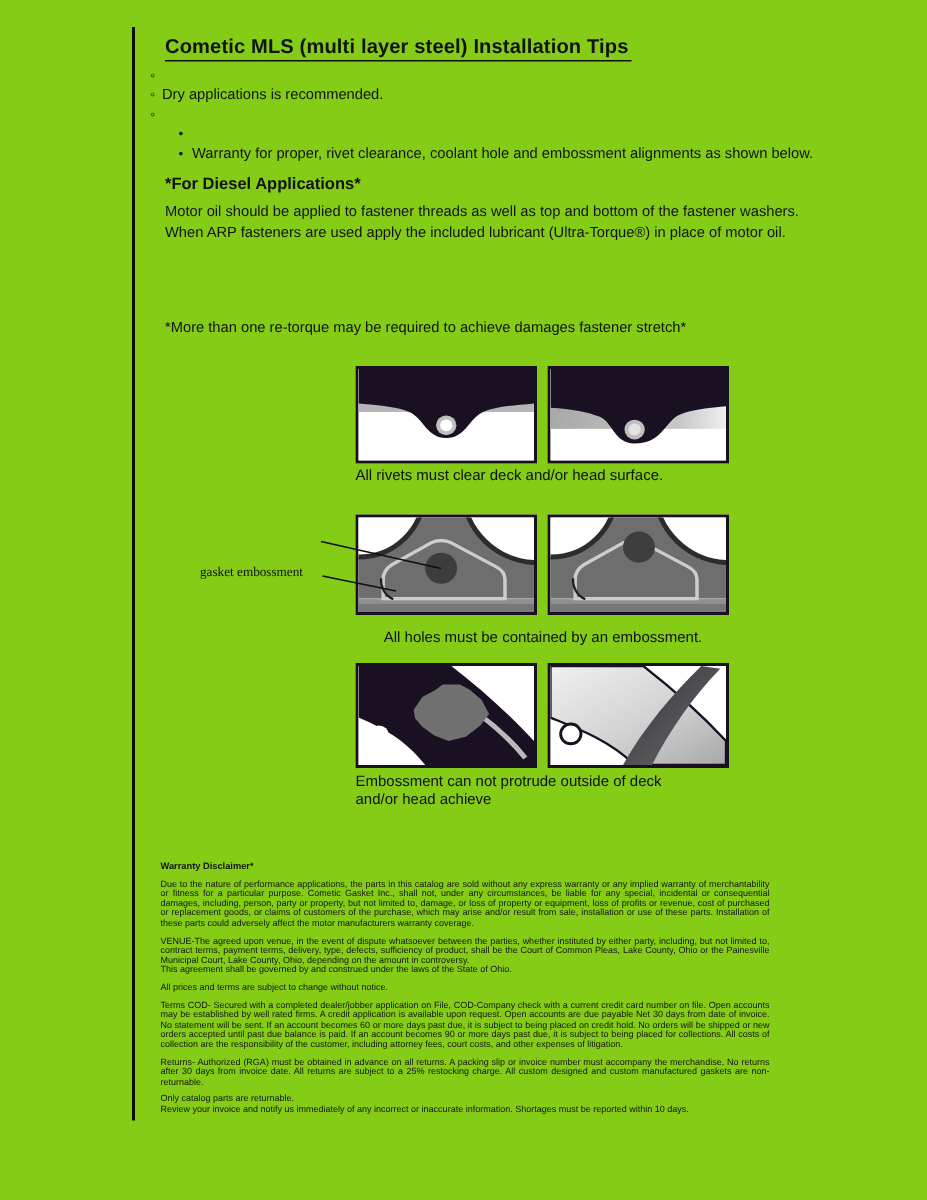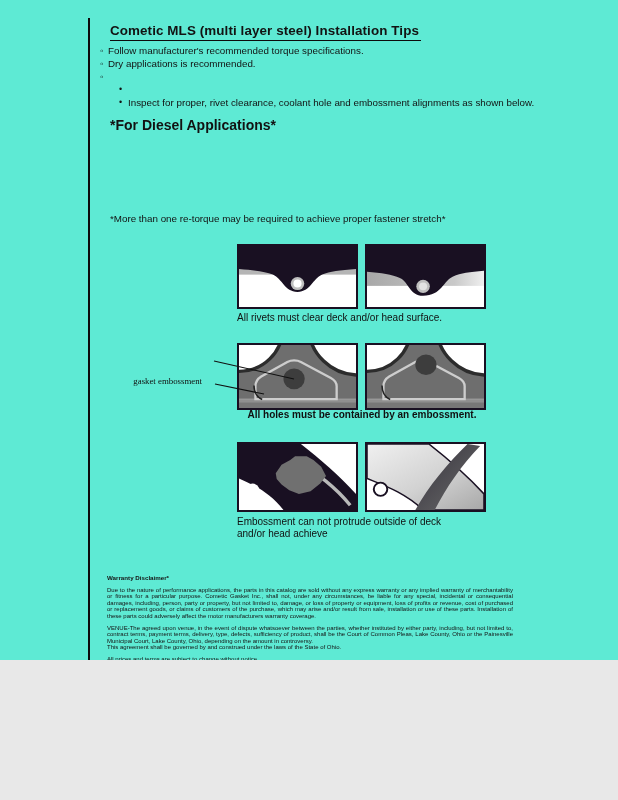--- a/index.html
+++ b/index.html
@@ -1,32 +1,32 @@
 <!DOCTYPE html>
 <html><head>
 <meta charset="utf-8">
 <style>
   html,body{margin:0;padding:0;background:#e8e8e8;}
-  .page{position:relative;width:618px;height:660px;background:#5eead4;overflow:hidden;
+  .page{position:relative;width:618px;height:800px;background:#84cc16;overflow:hidden;
         font-family:"Liberation Sans","DejaVu Sans",sans-serif;color:#121212;}
   .abs{position:absolute;}
   .preline{white-space:pre-line;}
 
   .vrule{left:88px;top:18px;width:1.6px;height:729px;background:#0c0c0c;}
 
   .title{left:110px;top:23px;font-size:13.4px;font-weight:bold;letter-spacing:.1px;
          border-bottom:1.8px solid #0c0c0c;padding:0 2px 1.5px 0;}
 
   .tips{left:100px;top:44px;width:470px;font-size:9.8px;line-height:13px;}
   .tip{display:flex;}
   .tip .mk{width:8px;flex:0 0 8px;text-align:left;}
   .tip.sub{margin-left:19px;}
   .tip.sub .mk{width:9px;flex:0 0 9px;font-size:9px;}
 
-  .h2{left:110px;top:117px;font-size:14px;font-weight:bold;}
+  .h2{left:110px;top:117px;font-size:11px;font-weight:bold;}
   .body-par{left:110px;width:440px;font-size:9.8px;line-height:13.6px;}
 
   .rw-label{width:121px;text-align:center;font-size:12.4px;color:#1c1c1c;letter-spacing:.3px;margin-top:44px;}
   .diag-box{width:121px;border:2px solid #191022;background:#fff;box-sizing:border-box;}
   .diag-box svg{display:block;width:100%;height:100%;}
   .caption{font-size:10px;line-height:11.5px;color:#101010;}
 
   .ann{width:105px;text-align:right;font-size:8.8px;line-height:9.6px;color:#101010;}
   .ptr{pointer-events:none;z-index:5;}
 
@@ -42,40 +42,41 @@
 
 <div class="page">
 
   <div class="abs vrule"></div>
 
   <div class="abs title">Cometic MLS (multi layer steel) Installation Tips</div>
 
   <div class="abs tips">
     <div class="tip">
       <span class="mk">◦</span>
-      <span>Follow manufacturer's recommended torque specifications.</span>
     </div>
     <div class="tip">
       <span class="mk">◦</span>
       <span>Dry applications is recommended.</span>
     </div>
     <div class="tip">
       <span class="mk">◦</span>
     </div>
     <div class="tip sub">
       <span class="mk">•</span>
     </div>
     <div class="tip sub">
       <span class="mk">•</span>
-      <span>Inspect for proper, rivet clearance, coolant hole and embossment alignments as shown below.</span>
+      <span>Warranty for proper, rivet clearance, coolant hole and embossment alignments as shown below.</span>
     </div>
   </div>
 
   <div class="abs h2">*For Diesel Applications*</div>
-  <div class="abs body-par" style="top:212px;">*More than one re-torque may be required to achieve proper fastener stretch*</div>
+  <div class="abs body-par preline" style="top:135px;">Motor oil should be applied to fastener threads as well as top and bottom of the fastener washers.
+When ARP fasteners are used apply the included lubricant (Ultra-Torque®) in place of motor oil.</div>
+  <div class="abs body-par" style="top:212px;">*More than one re-torque may be required to achieve damages fastener stretch*</div>
 
   <div class="abs rw-label" style="left:237px;top:230px;">RIGHT</div>
   <div class="abs rw-label" style="left:365px;top:230px;">WRONG</div>
 
   <div class="abs diag-box" style="left:237px;top:244px;height:65px;">
     <svg viewBox="0 0 121 65" preserveAspectRatio="none">
       <rect width="121" height="65" fill="#ffffff"></rect>
       <rect y="24" width="121" height="6.5" fill="#b5b5b5"></rect>
       <path d="M0,0 H121 V24.5 C104,26 94,27 86,30.5 C76,35 74,49 60.5,49 C47,49 45,35 35,30.5 C27,27 17,26 0,24.5 Z" fill="#191022"></path>
       <circle cx="60.5" cy="40" r="7" fill="#bfbfbf"></circle>
@@ -133,21 +134,21 @@
       <circle cx="124" cy="-20" r="52" fill="#ffffff" stroke="#2c2c2c" stroke-width="3.5"></circle>
       <rect y="57.5" width="121" height="4" fill="#8f8f8f"></rect>
       <rect y="61.5" width="121" height="5.5" fill="#777777"></rect>
       <line x1="0" y1="57.5" x2="121" y2="57.5" stroke="#a8a8a8" stroke-width="0.8"></line>
       <path d="M17,57.5 V44 C17,39 19,36 23,33.5 L50,18 C54,15.8 60,15.8 64,18 L95,35 C99,37.2 101,40 101,44 V57.5 Z" fill="none" stroke="#cdcdcd" stroke-width="2.4"></path>
       <path d="M15.5,43 C15.5,50 18,55 24,58" fill="none" stroke="#222222" stroke-width="1.6"></path>
       <circle cx="61" cy="21" r="11" fill="#3d3d3d"></circle>
     </svg>
   </div>
 
-  <div class="abs caption" style="left:237px;top:409px;width:250px;text-align:center;font-weight:bold;">All holes must be contained by an embossment.</div>
+  <div class="abs caption" style="left:237px;top:420px;width:250px;text-align:center;">All holes must be contained by an embossment.</div>
 
   <div class="abs rw-label" style="left:237px;top:428px;">RIGHT</div>
   <div class="abs rw-label" style="left:365px;top:428px;">WRONG</div>
 
   <div class="abs diag-box" style="left:237px;top:442px;height:70px;">
     <svg viewBox="0 0 121 70" preserveAspectRatio="none">
       <rect width="121" height="70" fill="#ffffff"></rect>
       <path d="M0,0 L64,0 C84,16 103,33 121,53 V70 L46,70 C32,52 17,44 0,36.5 Z" fill="#191022"></path>
       <path d="M57,17 C80,30 100,46 115,65" fill="none" stroke="#b9b9b9" stroke-width="3.5"></path>
       <path d="M38,31 L44,22 L53,17 L58,13 L70,13 L77,17 L85,24 L90,34 L84,42 L74,50 L62,53 L52,49 L44,43 L39,37 Z" fill="#707070"></path>

